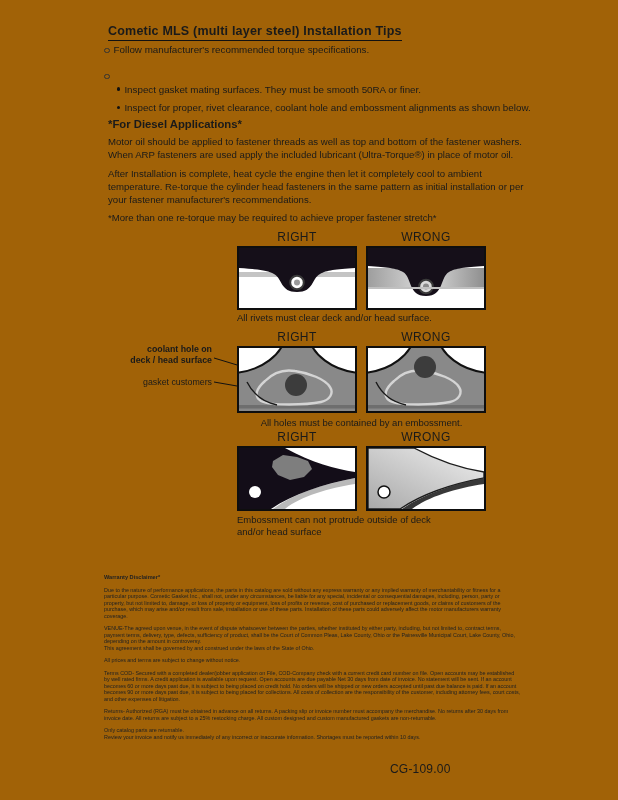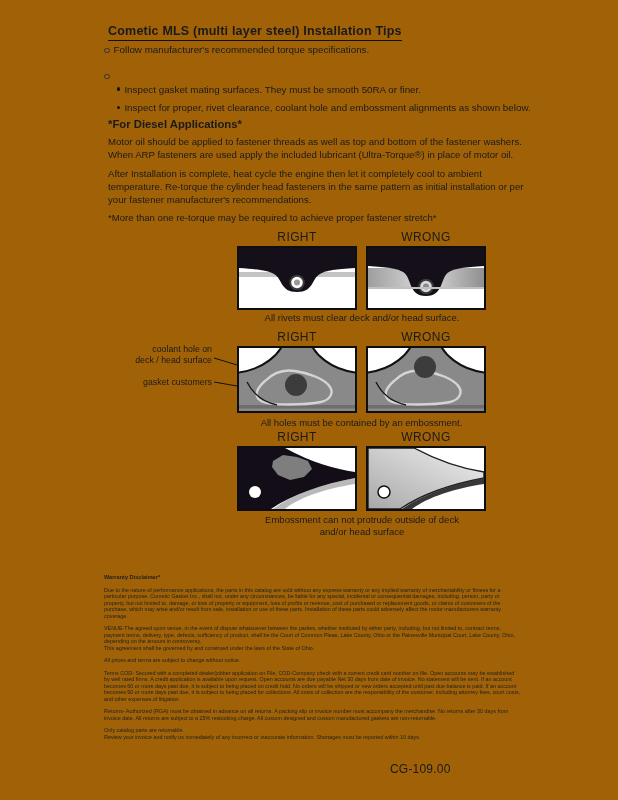--- a/index.html
+++ b/index.html
@@ -14,21 +14,21 @@
     border-bottom:1.6px solid #111;padding-bottom:2px;display:inline-block;
   }
   .bullet-line{display:flex;align-items:flex-start;font-size:9.8px;line-height:12px;}
   .marker-open{flex:0 0 auto;width:3.6px;height:3.6px;border:1px solid #333;border-radius:50%;margin:3.6px 4px 0 0;}
   .marker-fill{flex:0 0 auto;width:3.4px;height:3.4px;background:#111;border-radius:50%;margin:3.8px 4px 0 0;}
   .h2{font-size:11.3px;font-weight:bold;}
   .para{font-size:9.6px;line-height:12.8px;width:424px;}
   .figlabel{font-size:12px;font-weight:500;letter-spacing:.4px;text-align:center;width:120px;}
   .figbox{width:120px;box-sizing:border-box;border:2px solid #0e0e0e;background:#fff;}
   .figbox svg{display:block;}
-  .caption{font-size:9.5px;line-height:11.5px;white-space:pre-line;text-align:center;}
+  .caption{font-size:9.5px;line-height:11.5px;white-space:pre-line;}
   .callout{font-size:8.8px;line-height:10.6px;text-align:right;width:110px;white-space:pre-line;}
   .legal{width:417px;font-size:5.4px;line-height:6.5px;color:#222;}
   .legal .lp{margin:0 0 6px 0;white-space:pre-line;}
   .legal .lh{font-weight:bold;font-size:5.6px;margin:0 0 6px 0;}
   .doccode{font-size:12px;letter-spacing:.2px;}
 </style>
 </head>
 <body>
 
 <div class="page">
@@ -85,21 +85,21 @@
       <circle cx="58" cy="38.5" r="6.8" fill="#d9d9d9" stroke="#3a3a3a" stroke-width="2"></circle>
       <circle cx="58" cy="38.5" r="3" fill="#8a8a8a"></circle>
       <line x1="0" y1="40" x2="116" y2="40" stroke="#c0c0c0" stroke-width="2.2"></line>
     </svg>
   </div>
   <div class="abs caption" style="left:237px;top:312px;width:250px;">All rivets must clear deck and/or head surface.</div>
 
   <div class="abs figlabel" style="left:237px;top:330px;">RIGHT</div>
   <div class="abs figlabel" style="left:366px;top:330px;">WRONG</div>
 
-  <div class="abs callout" style="left:102px;top:344px;">coolant hole on
+  <div class="abs callout" style="left:102px;top:344px;font-weight:bold;">coolant hole on
 deck / head surface</div>
   <div class="abs callout" style="left:102px;top:377px;">gasket customers</div>
 
   <svg class="abs" style="left:104px;top:340px;" width="200" height="70">
     <line x1="110" y1="18" x2="186" y2="41" stroke="#111" stroke-width="1"></line>
     <line x1="110" y1="42" x2="156" y2="50" stroke="#111" stroke-width="1"></line>
   </svg>
 
   <div class="abs figbox" style="left:237px;top:346px;">
     <svg width="116" height="63" viewBox="0 0 116 63">

